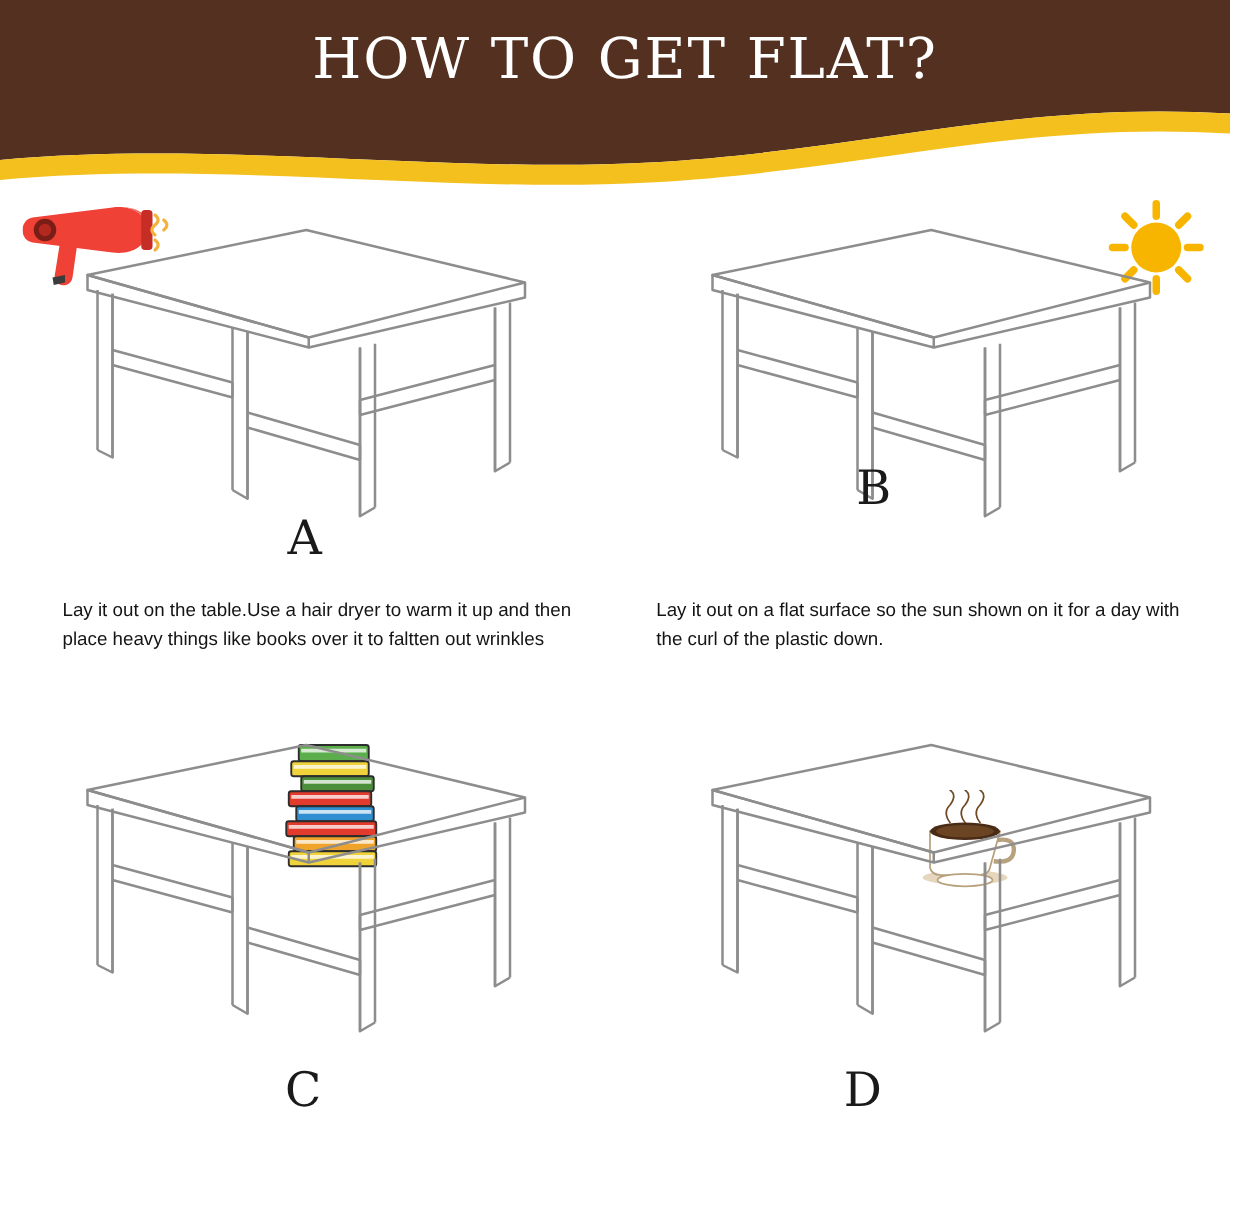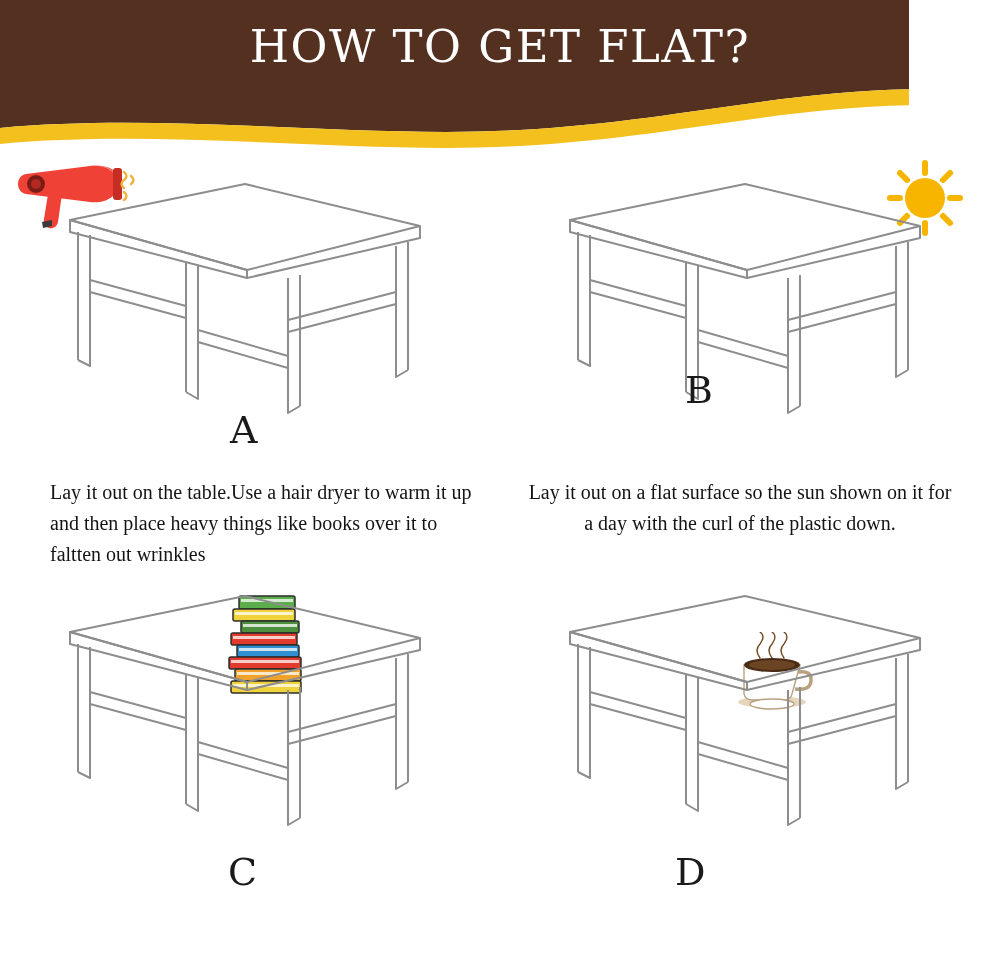--- a/index.html
+++ b/index.html
@@ -13,21 +13,21 @@
     font-family: "Liberation Serif", serif;
     overflow: hidden;
     position: relative;
   }
 
   
   .header {
     position: absolute;
     left: 0;
     top: 0;
-    width: 909px;
+    width: 984px;
     height: 150px;
     overflow: hidden;
   }
   .header-bg {
     position: absolute;
     left: 0;
     top: 0;
     width: 1000px;
     height: 150px;
   }
@@ -75,28 +75,28 @@
     font-family: "DejaVu Serif", serif;
     font-size: 38px;
     color: #1a1a1a;
     font-weight: 400;
   }
   .letter-a { left: 230px; top: 258px; }
   .letter-b { left: 185px; top: 218px; }
 
   .caption {
     position: absolute;
-    font-family: Liberation Serif, serif;
-    font-size: 20px;
+    font-family: Liberation Sans, sans-serif;
+    font-size: 15px;
     color: #141414;
     line-height: 1.55;
     width: 430px;
   }
   .cap-a { left: 50px;  top: 327px; }
-  .cap-b { left: 25px;  top: 327px; text-align: center; }
+  .cap-b { left: 25px;  top: 327px; }
 
   .icon-abs { position: absolute; }
 
   
   .icon-hairdryer { left: 18px;  top: 10px;  width: 120px; height: 70px; }
   .icon-sun       { left: 375px; top: 3px;   width: 100px; height: 90px; }
 
   .svg-block { display: block; }
 </style>
 </head>

